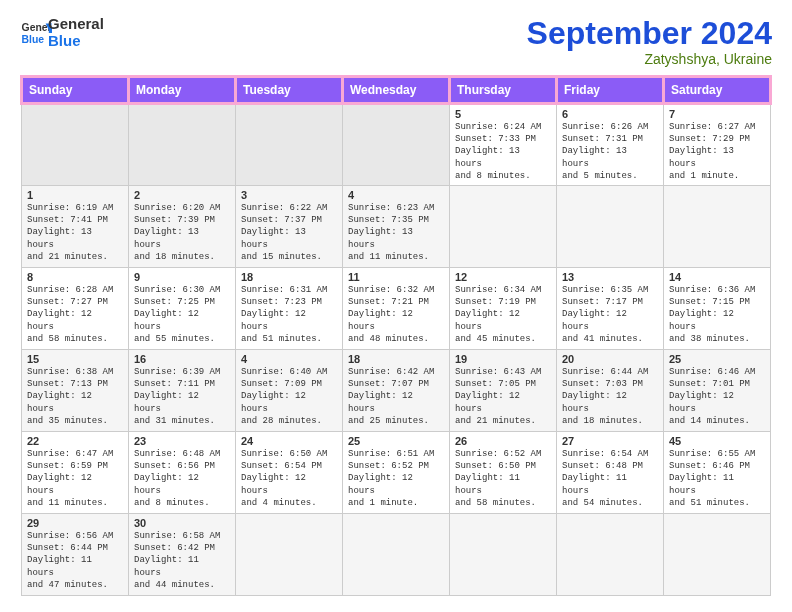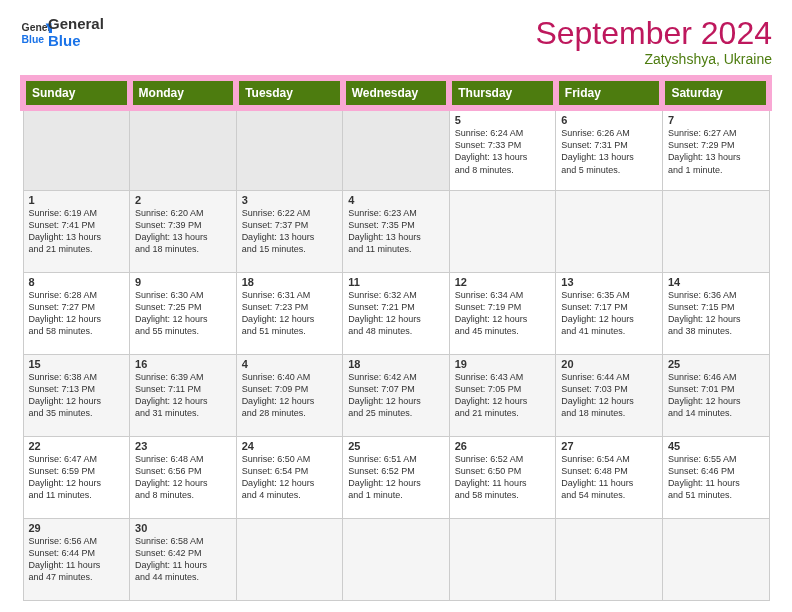--- a/index.html
+++ b/index.html
@@ -28,41 +28,41 @@
     }
     .logo-icon {
       width: 32px;
       height: 32px;
     }
     .title-block {
       text-align: right;
     }
     .month-title {
       font-size: 32px;
-      font-weight: normal;
-      color: #be185d;
+      font-weight: bold;
+      color: #1d4ed8;
       line-height: 1.1;
     }
     .subtitle {
       font-size: 14px;
       color: #4d7c0f;
     }
     .calendar {
       width: 100%;
       border-collapse: collapse;
       table-layout: fixed;
     }
     .calendar th {
-      background: #4d7c0f;
+      background: #8b5cf6;
       color: #fff;
       font-size: 12px;
       font-weight: bold;
       padding: 5px 6px;
       text-align: left;
-      border: 6px solid #f9a8d4;
+      border: 3px solid #f9a8d4;
     }
     .calendar td {
       border: 1px solid #ccc;
       vertical-align: top;
       padding: 3px 5px;
       font-size: 9.5px;
       color: #333;
       height: 82px;
       background: #fff;
     }
@@ -75,20 +75,21 @@
     .day-num {
       font-size: 11px;
       font-weight: bold;
       display: block;
       margin-bottom: 1px;
     }
     .day-info {
       font-size: 9px;
       color: #333;
       line-height: 1.35;
+      font-family: Liberation Mono, monospace;
     }
   </style>
 </head>
 <body>
 
 <div class="page">
   <div class="header">
     <div class="logo">
       <svg class="logo-icon" viewBox="0 0 40 40" xmlns="http://www.w3.org/2000/svg">
         <text x="2" y="18" font-size="13" font-weight="bold" fill="#333" font-family="Arial">General</text>

